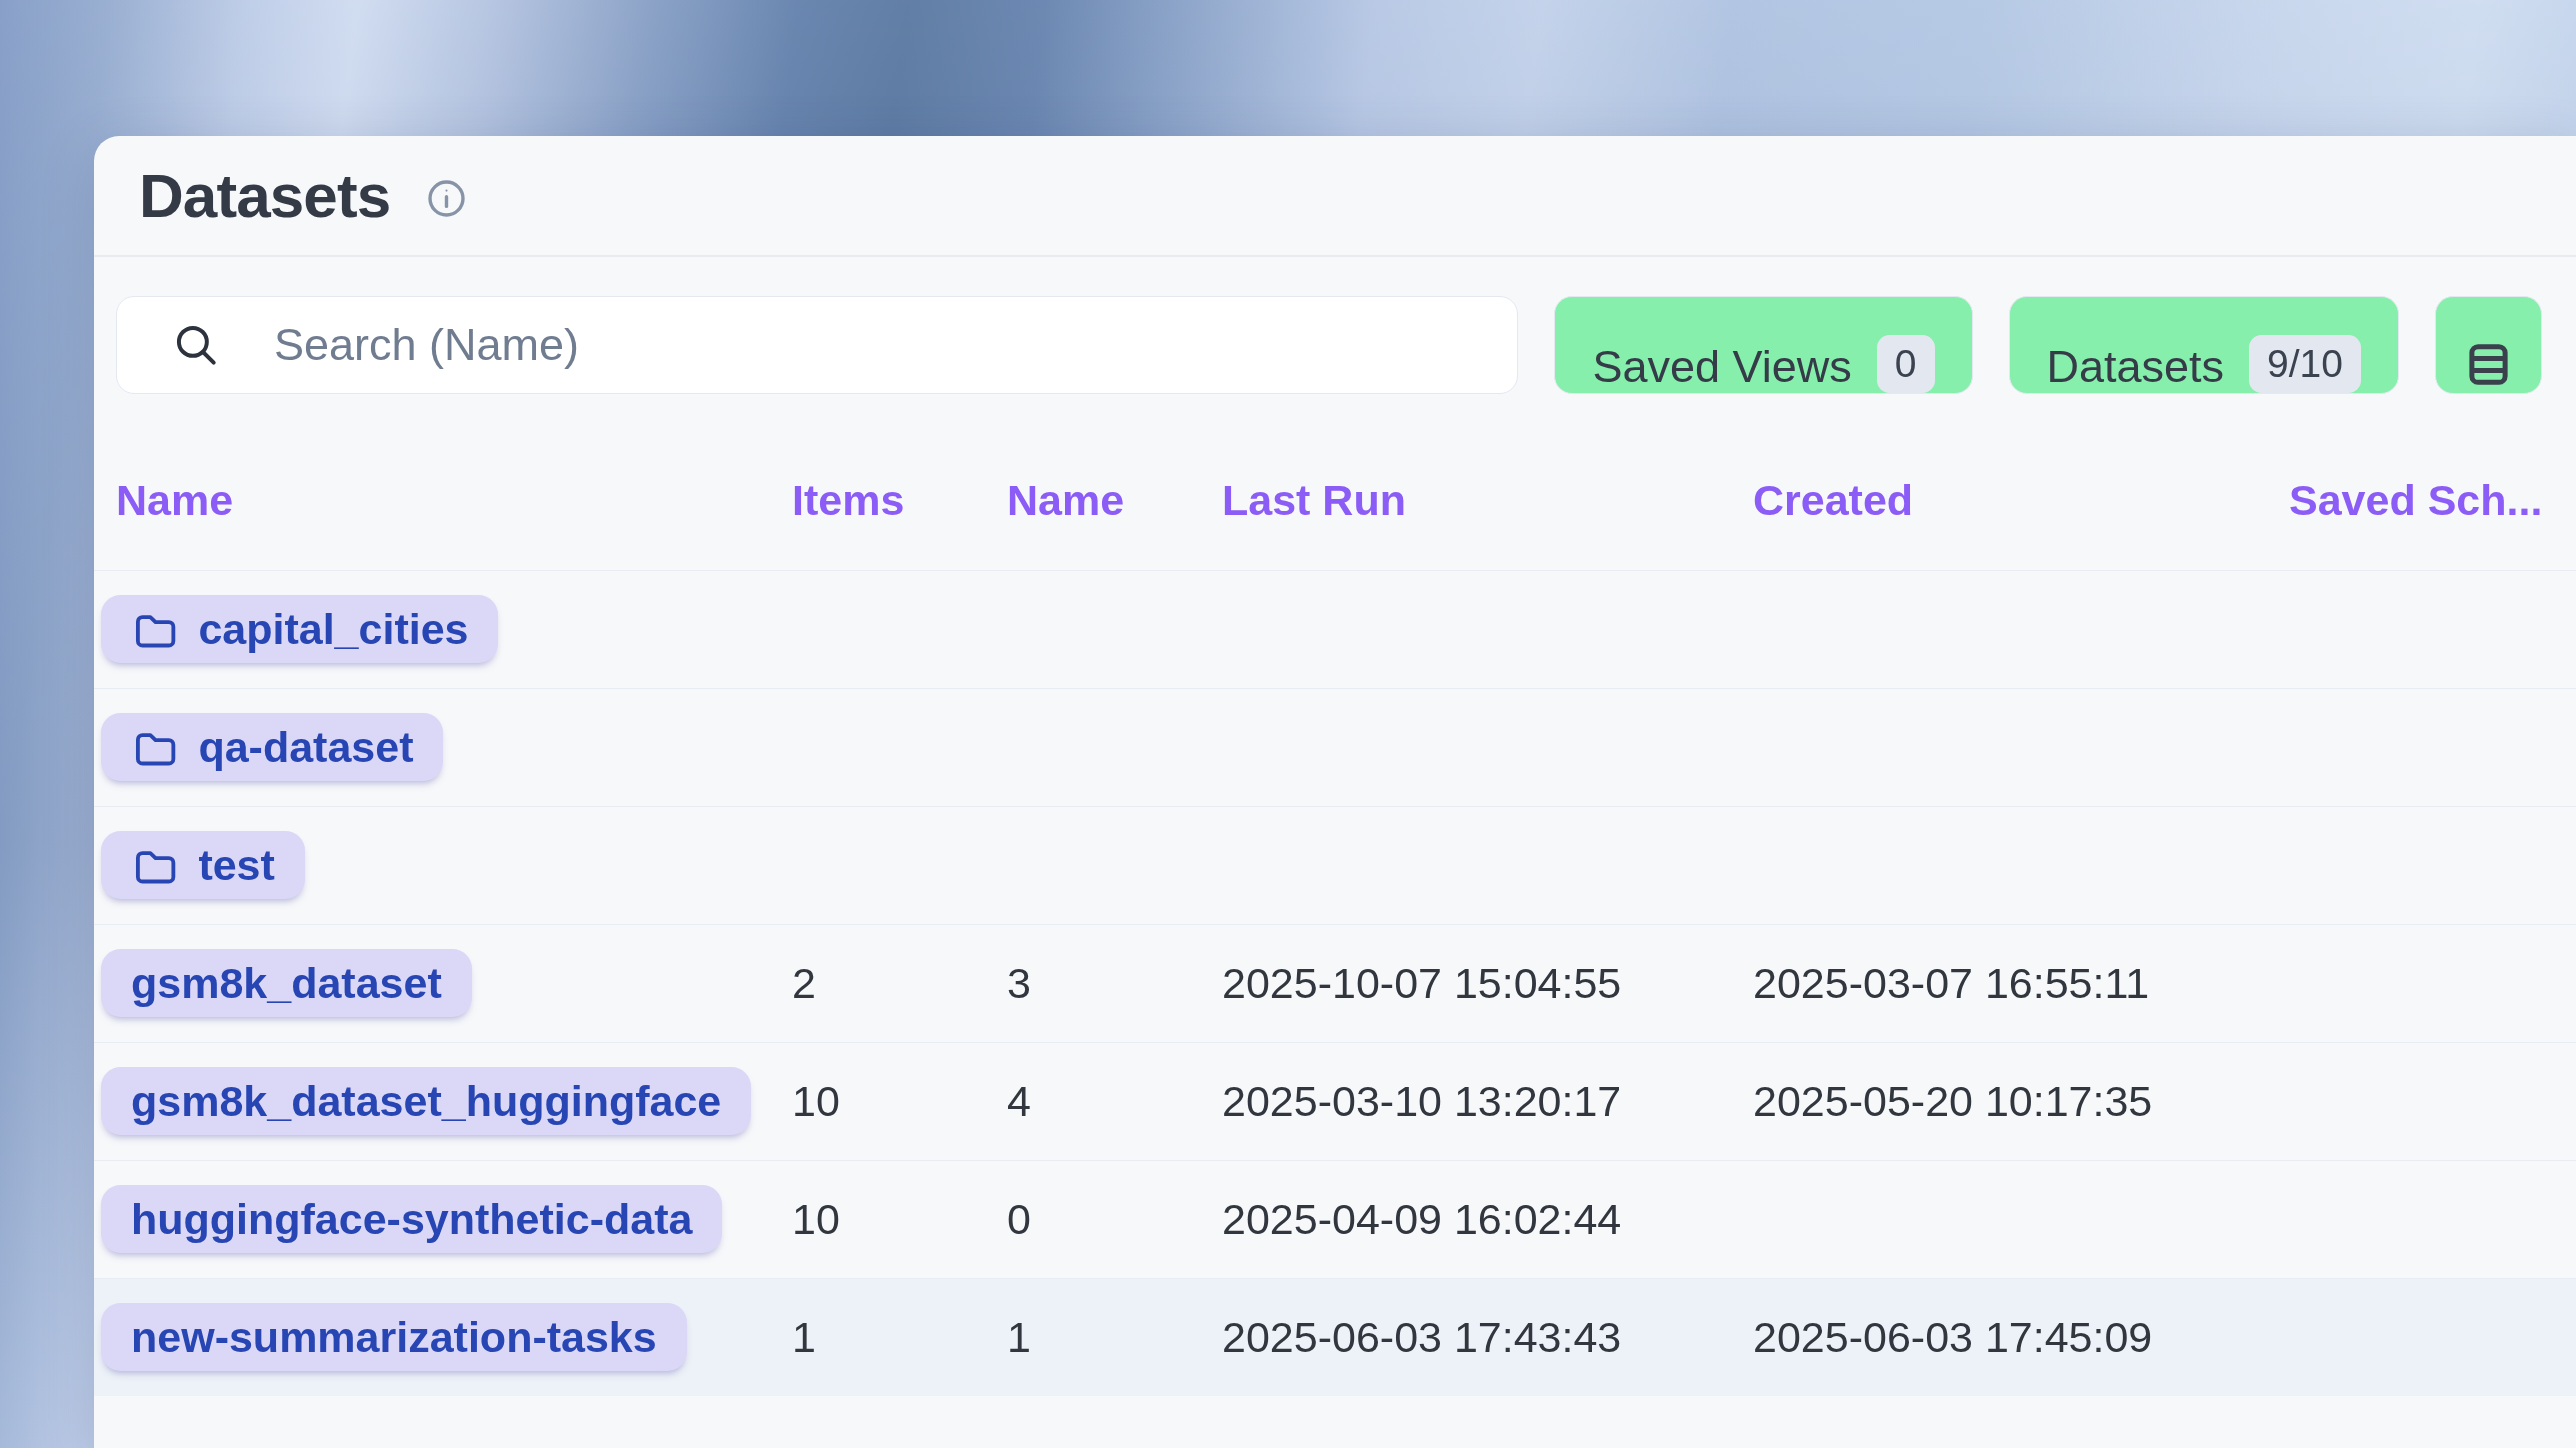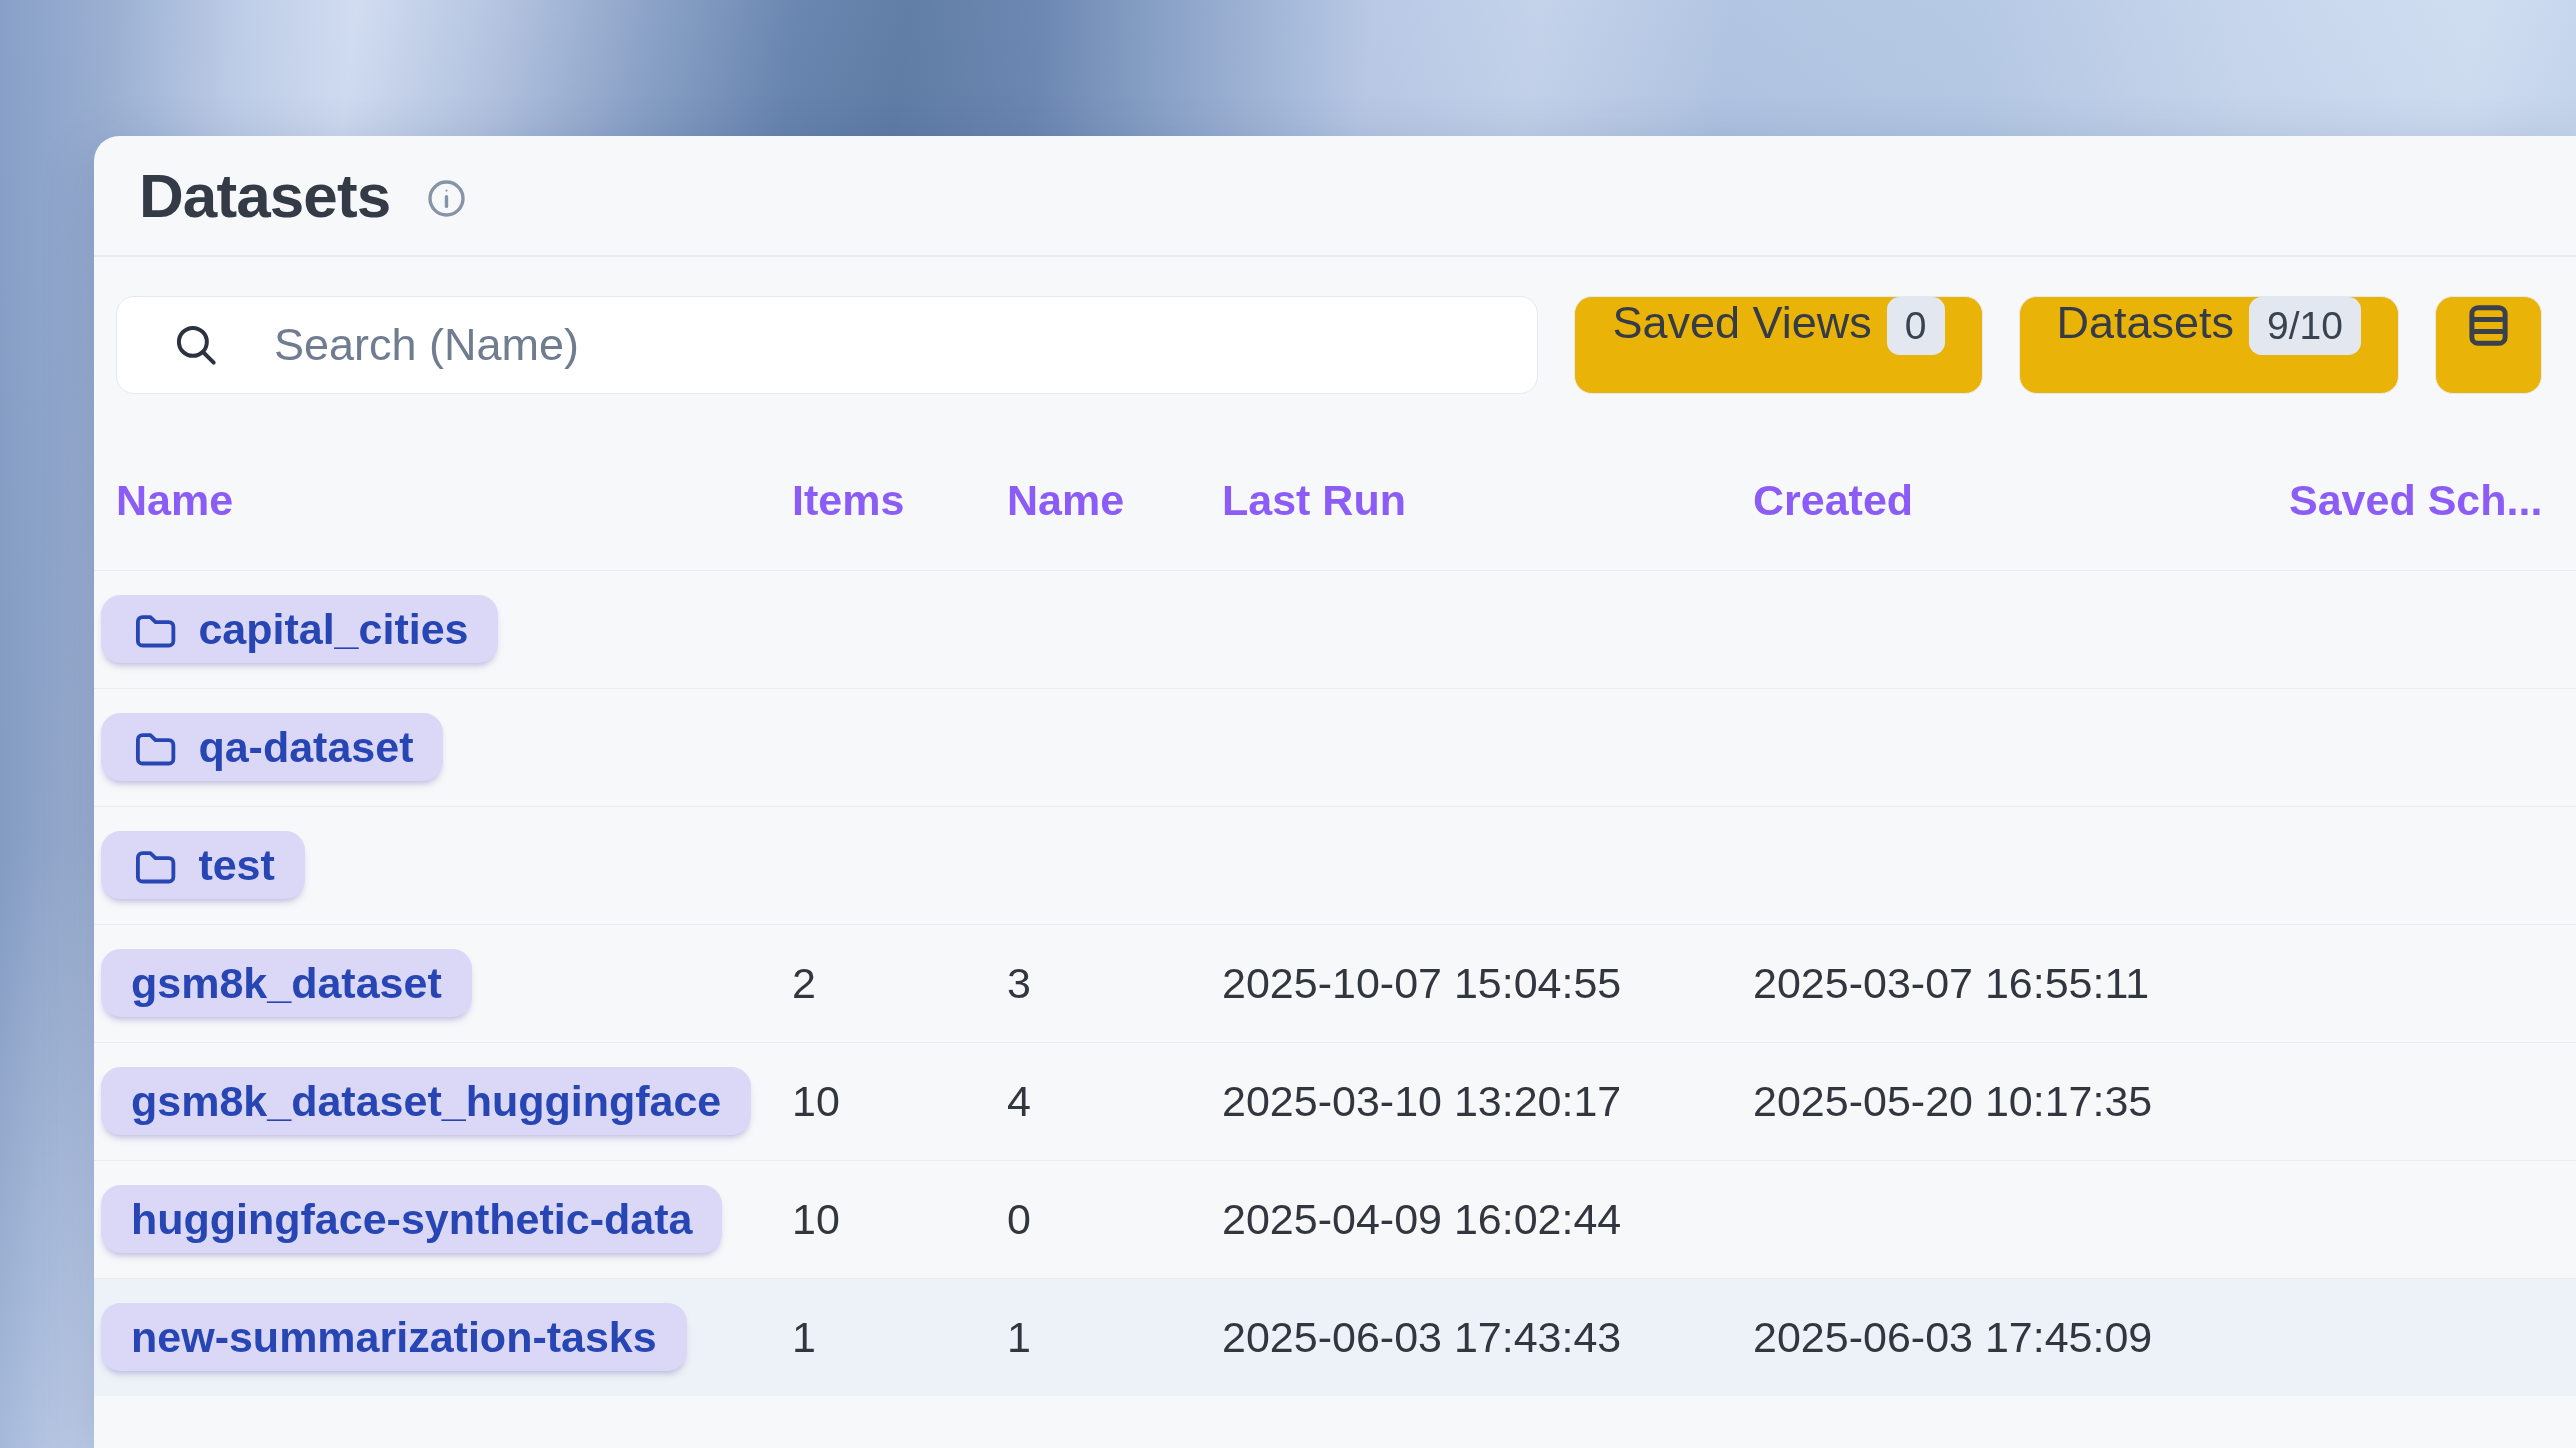--- a/index.html
+++ b/index.html
@@ -42,22 +42,22 @@
     border: 1.8px solid #e4e8f1; border-radius: 18px; background: #ffffff;
     font-family: inherit; font-size: 45px; color: #2f3640;
     padding: 0 36px 0 157px; outline: none;
   }
   .search input::placeholder { color: #707c90; }
   .search-icon {
     position: absolute; left: 55px; top: 50%; transform: translateY(-50%);
     width: 50px; height: 50px; color: #2c323e;
   }
   .btn {
-    display: flex; align-items: flex-start; gap: 15px;
-    padding: 0 37px; background: #eab308;
+    display: flex; align-items: flex-end; gap: 25px;
+    padding: 0 37px; background: #86efac;
     border: 1.8px solid #e4e8f1; border-radius: 18px;
     font-size: 45px; font-weight: 500; color: #353c48;
     white-space: nowrap; cursor: pointer;
   }
   .count-pill {
     background: #e3e7f0; border-radius: 12.5px; padding: 7.1px 18px;
     font-size: 39px; font-weight: 500; color: #3b4250;
   }
   .icon-btn { width: 107px; justify-content: center; padding: 0; }
   .rows-icon { width: 57px; height: 57px; color: #3a404c; }

